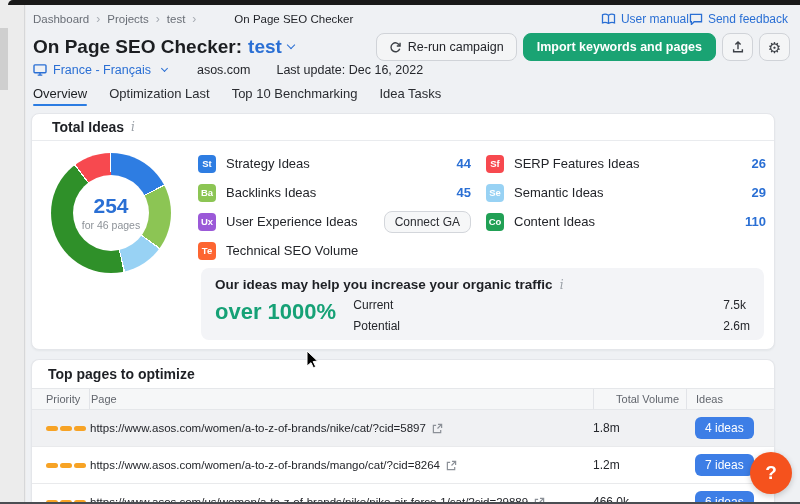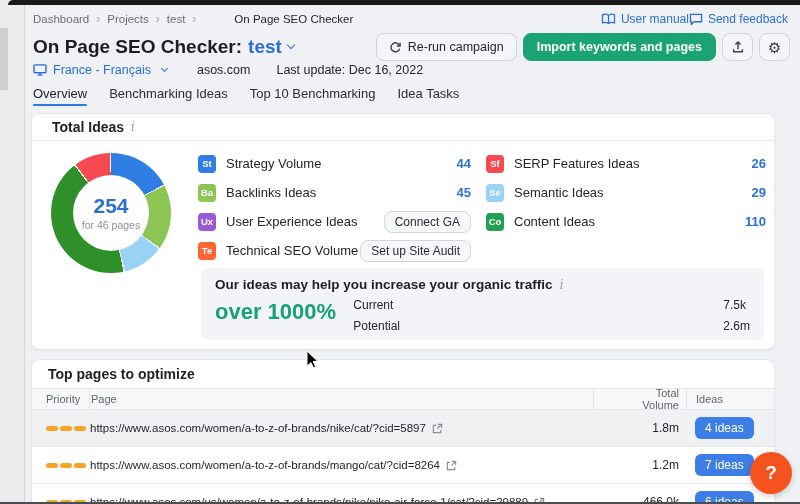--- a/index.html
+++ b/index.html
@@ -75,21 +75,21 @@
   .bar-fill { height:8px; border-radius:4px; }
   .bar-fill.gray { width:97%; background:#d7dade; }
   .bar-fill.blue { width:100%; background:#2aabf3; }
   .bar-value { font-size:12px; color:#24262b; margin-left:10px; }
 
   .card.top-pages { margin-top:9px; border-radius:8px 8px 0 0; border-bottom:none; }
   .tp-header { padding:8px 16px; height:28px; display:flex; align-items:center; font-size:14px; font-weight:bold; color:#1e2025; }
   .tp-thead { height:22px; display:flex; align-items:center; background:#f6f7f8; border-top:1px solid #e5e7ea; border-bottom:1px solid #e5e7ea; font-size:11px; color:#62666d; }
   .col-priority { width:57px; padding-left:14px; }
   .col-page { width:504px; padding-left:1px; }
-  .col-volume { width:93px; text-align:right; padding-right:7px;padding-left:32px; }
+  .col-volume { width:93px; text-align:left; padding-right:7px; }
   .col-ideas { flex:1; padding-left:9px; }
   .tp-thead .col-page, .tp-thead .col-volume { border-left:1px solid #e2e4e8; height:100%; display:flex; align-items:center; }
   .tp-thead .col-volume { justify-content:flex-end; }
   .tp-thead .col-ideas { border-left:1px solid #e2e4e8; height:100%; display:flex; align-items:center; }
   .tp-row { height:37px; display:flex; align-items:center; background:#fff; border-bottom:1px solid #e9eaec; }
   .tp-row.hl { background:#f0f1f3; }
   .priority-dashes { display:flex; gap:2px; }
   .priority-dashes i { width:12px; height:5px; border-radius:2.5px; background:#f7a325; }
   .page-link { font-size:11.5px; color:#24262b; display:flex; align-items:center; gap:6px; cursor:pointer; white-space:nowrap; overflow:hidden;text-align:center; }
   .vol { font-size:12px; color:#24262b; }
@@ -177,57 +177,56 @@
           </svg>
         <span>France - Français</span>
         <i class="chev sm"></i>
       </span>
       <span class="meta-domain">asos.com</span>
       <span class="meta-update">Last update: Dec 16, 2022</span>
     </div>
 
     <div class="tabs">
       <span class="tab active">Overview</span>
-      <span class="tab">Benchmarking Ideas</span>
+      <span class="tab">Optimization Last</span>
       <span class="tab">Top 10 Benchmarking</span>
       <span class="tab">Idea Tasks</span>
     </div>
 
     <div class="card total-ideas">
       <div class="card-header">
         <span>Total Ideas</span>
         <span class="info-i">i</span>
       </div>
       <div class="ti-body">
         <div class="donut" id="donut" style="background: conic-gradient(rgb(46, 125, 226) 0.7deg, rgb(46, 125, 226) 61.66deg, rgb(255, 255, 255) 61.66deg, rgb(255, 255, 255) 63.06deg, rgb(140, 197, 84) 63.06deg, rgb(140, 197, 84) 125.44deg, rgb(255, 255, 255) 125.44deg, rgb(255, 255, 255) 126.84deg, rgb(152, 210, 244) 126.84deg, rgb(152, 210, 244) 166.54deg, rgb(255, 255, 255) 166.54deg, rgb(255, 255, 255) 167.94deg, rgb(47, 144, 41) 167.94deg, rgb(47, 144, 41) 322.45deg, rgb(255, 255, 255) 322.45deg, rgb(255, 255, 255) 323.85deg, rgb(247, 73, 79) 323.85deg, rgb(247, 73, 79) 359.3deg, rgb(255, 255, 255) 359.3deg, rgb(255, 255, 255) 360.7deg);"></div>
         <div class="donut-center">
           <span class="donut-total">254</span>
           <span class="donut-sub">for 46 pages</span>
         </div>
 
         <div class="ideas-col left">
           <div class="idea-row">
             <span class="badge" style="background: rgb(46, 125, 226);">St</span>
-            <span class="idea-label">Strategy Volume</span>
+            <span class="idea-label">Strategy Ideas</span>
             <span class="idea-value">44</span>
           </div>
           <div class="idea-row">
             <span class="badge" style="background: rgb(140, 197, 84);">Ba</span>
             <span class="idea-label">Backlinks Ideas</span>
             <span class="idea-value">45</span>
           </div>
           <div class="idea-row">
             <span class="badge" style="background: rgb(155, 89, 216);">Ux</span>
             <span class="idea-label">User Experience Ideas</span>
             <button class="mini-btn">Connect GA</button>
           </div>
           <div class="idea-row">
             <span class="badge" style="background: rgb(253, 101, 49);">Te</span>
             <span class="idea-label">Technical SEO Volume</span>
-            <button class="mini-btn">Set up Site Audit</button>
           </div>
         </div>
 
         <div class="ideas-col right">
           <div class="idea-row">
             <span class="badge" style="background: rgb(247, 73, 79);">Sf</span>
             <span class="idea-label">SERP Features Ideas</span>
             <span class="idea-value">26</span>
           </div>
           <div class="idea-row">

